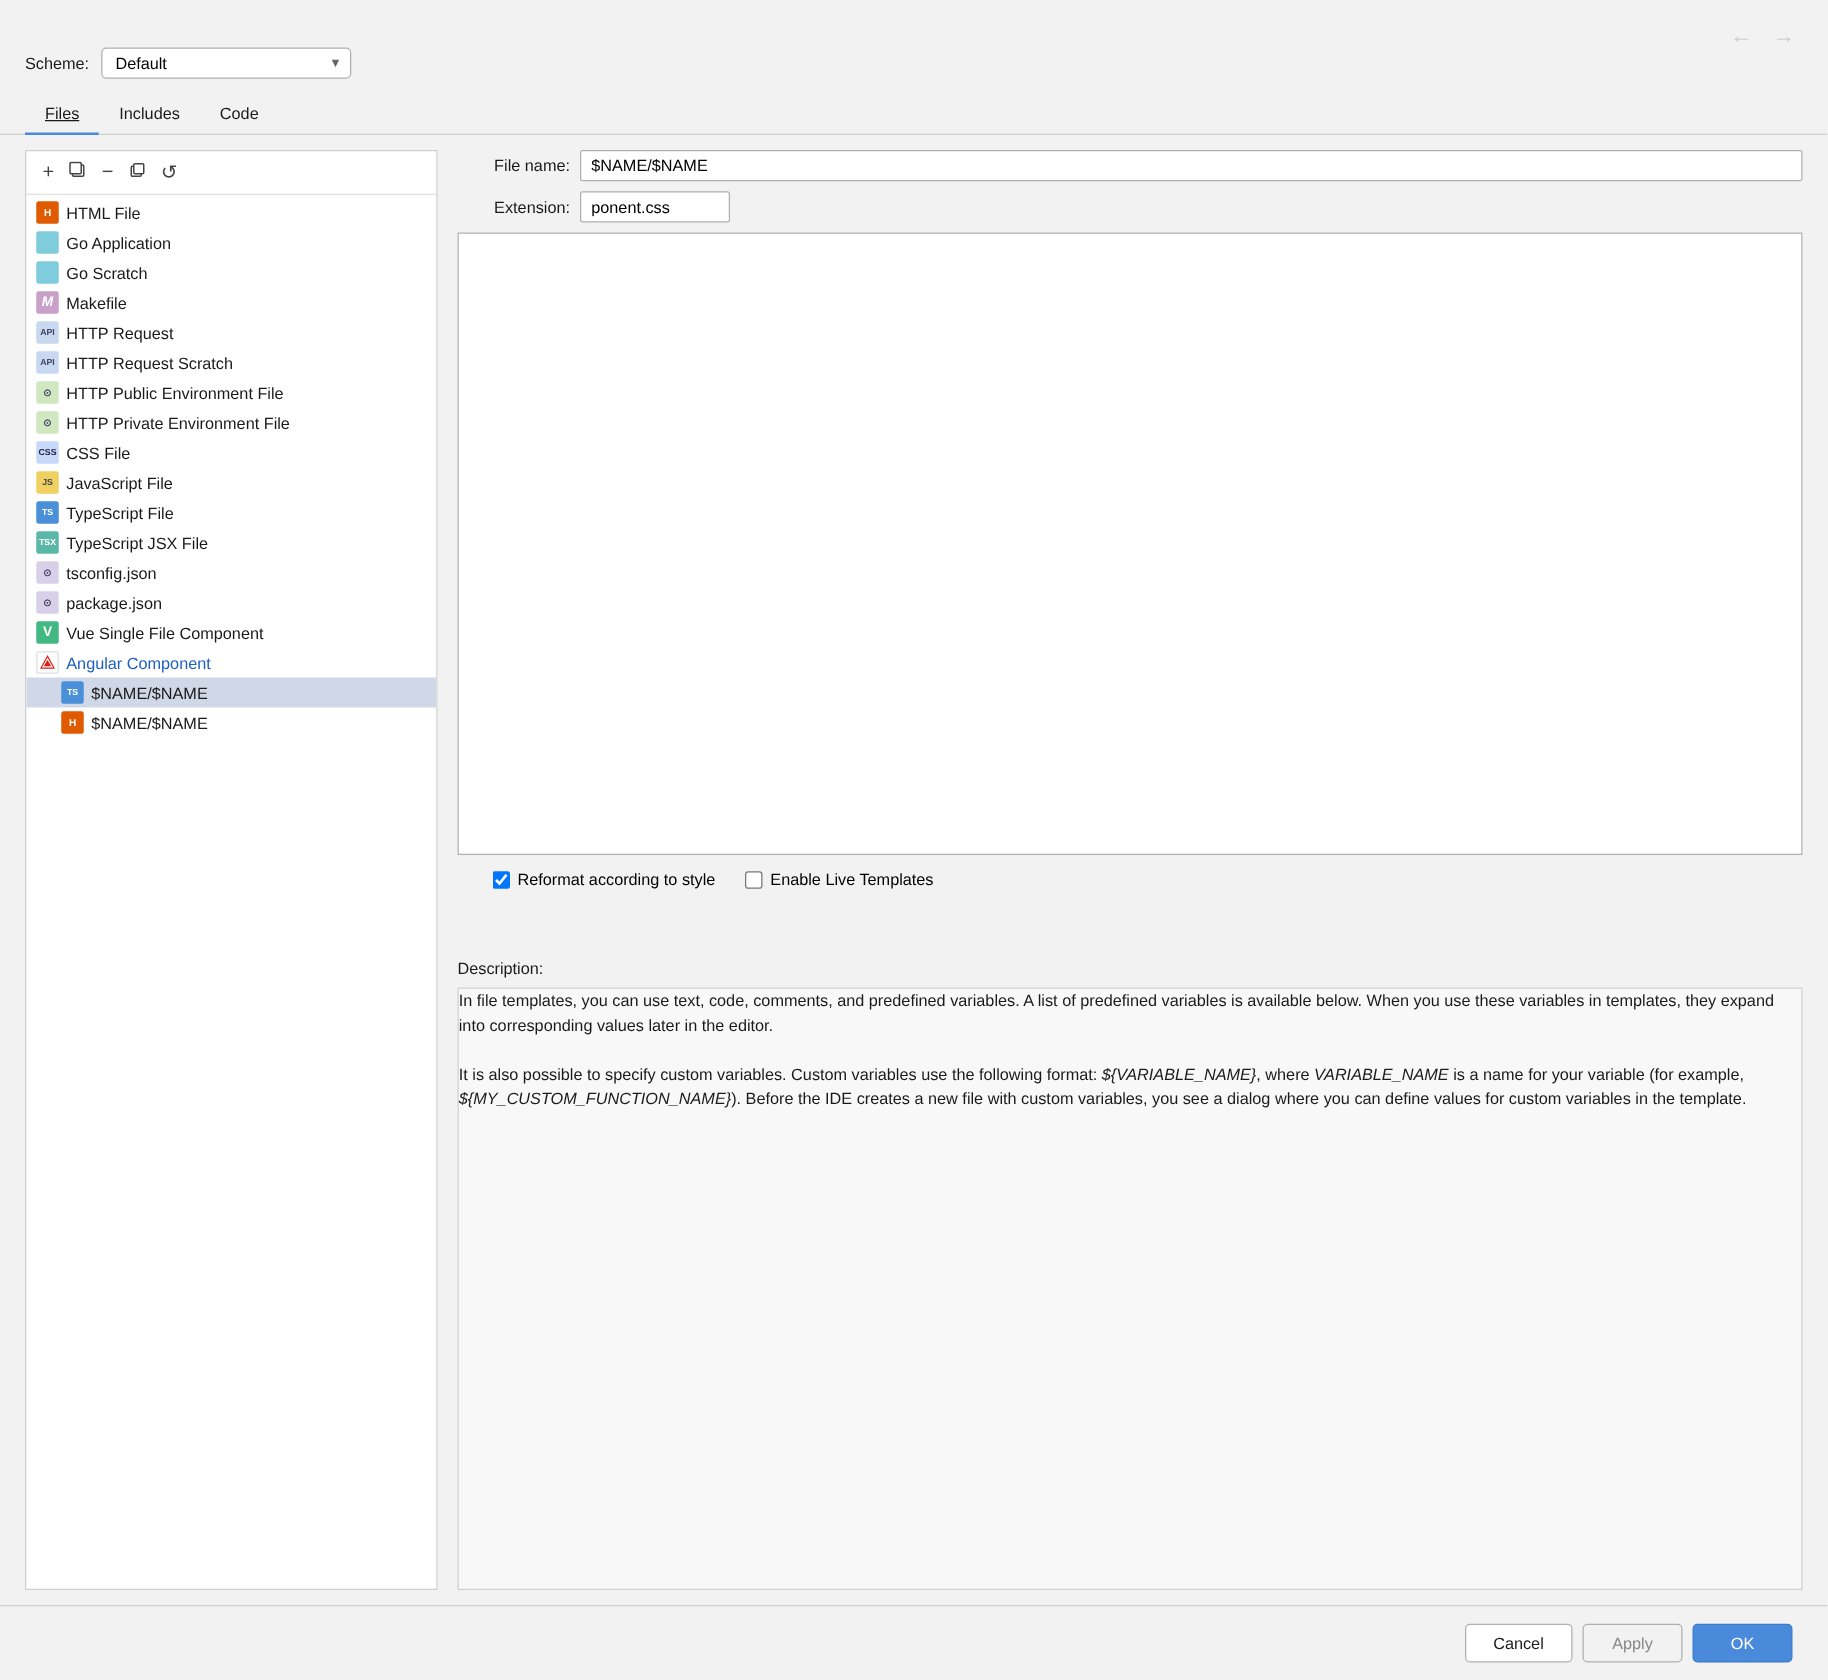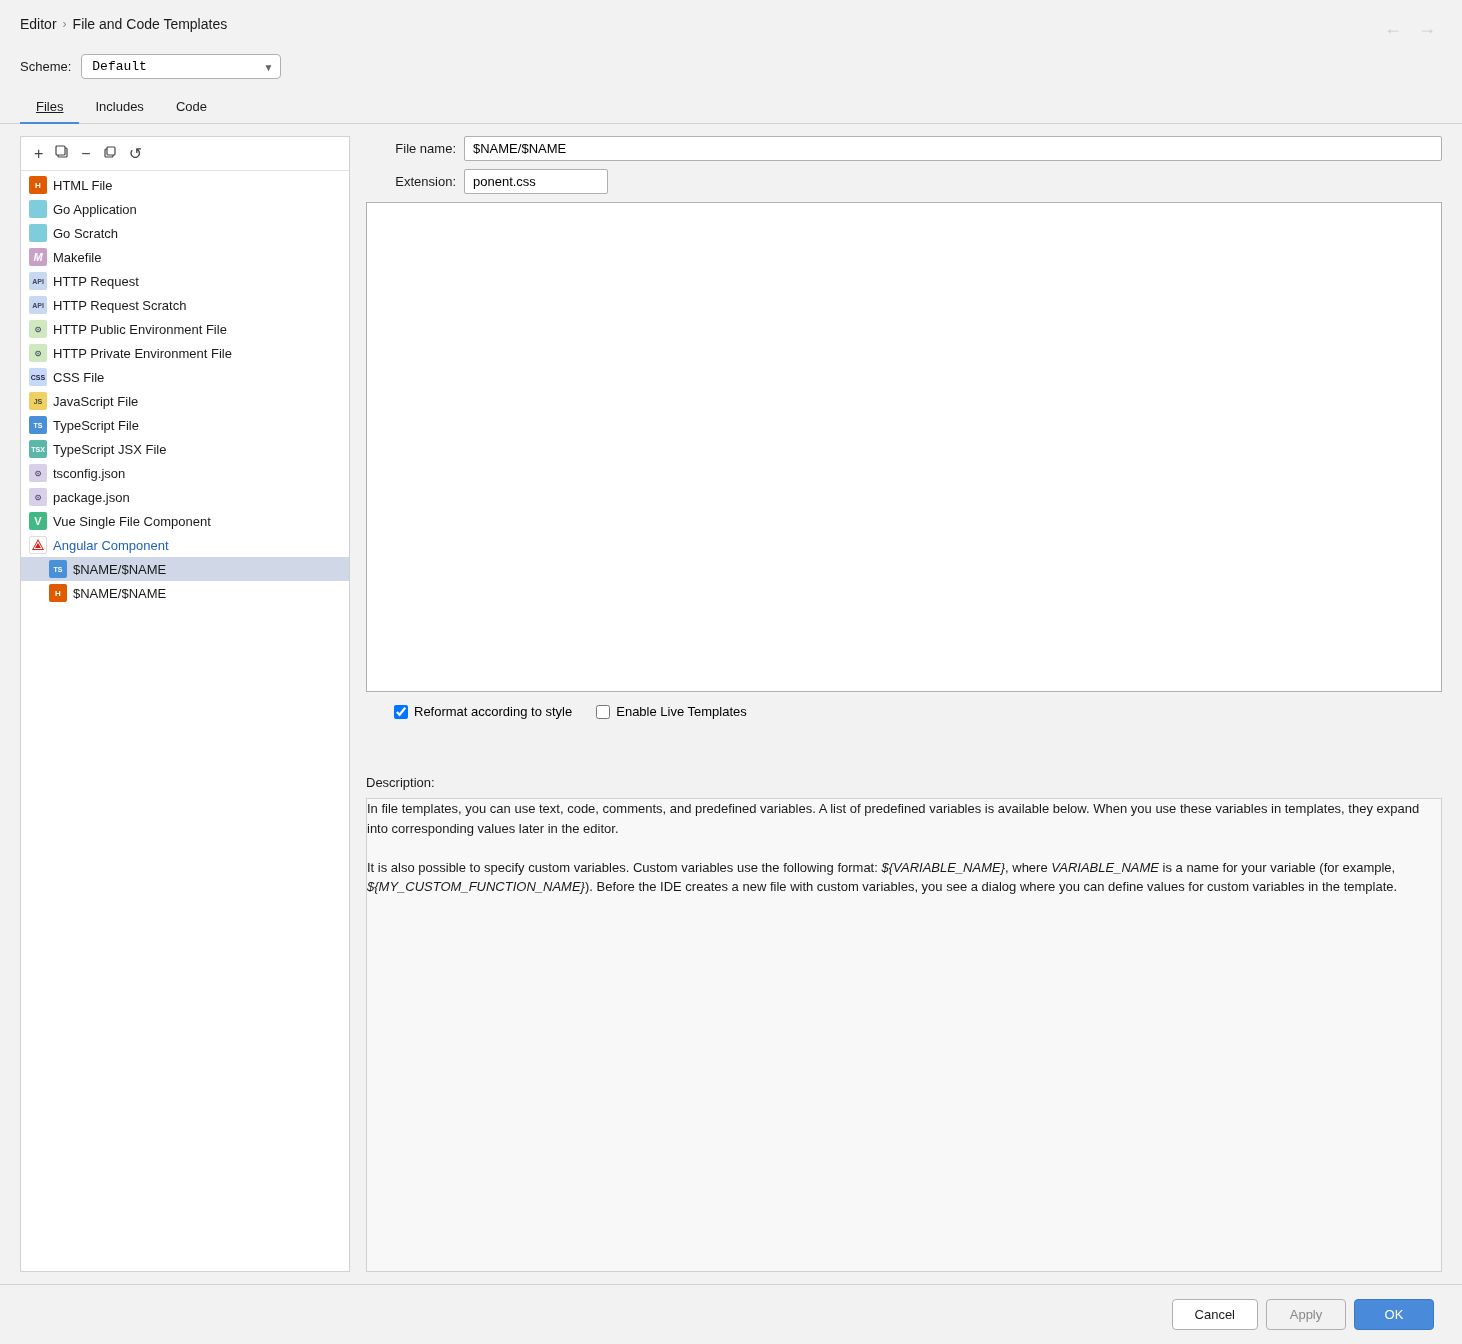--- a/index.html
+++ b/index.html
@@ -61,21 +61,20 @@
       appearance: none;
       -webkit-appearance: none;
       border: 1px solid #b0b0b0;
       background: white;
       padding: 4px 28px 4px 10px;
       font-size: 13px;
       border-radius: 4px;
       min-width: 200px;
       cursor: pointer;
       position: relative;
-      font-family: Liberation Mono, monospace;
     }
     .scheme-select-wrapper {
       position: relative;
       display: inline-block;
     }
     .scheme-select-wrapper::after {
       content: "▼";
       position: absolute;
       right: 8px;
       top: 50%;
@@ -193,21 +192,21 @@
     }
     .field-input {
       flex: 1;
       border: 1px solid #b0b0b0;
       padding: 4px 8px;
       font-size: 13px;
       border-radius: 2px;
       outline: none;
     }
     .ext-input {
-      width: 144px;
+      width: 120px;
       border: 1px solid #b0b0b0;
       padding: 4px 8px;
       font-size: 13px;
       border-radius: 2px;
     }
     .template-editor {
       flex: 1;
       border: 1px solid #b0b0b0;
       background: white;
       min-height: 350px;
@@ -288,25 +287,20 @@
     .sub-item {
       padding-left: 28px;
     }
   </style>
 </head>
 <body>
 
 <div class="dialog">
 
   <div class="header-row" style="position:relative;">
-    <div class="breadcrumb">
-      <span>Editor</span>
-      <span class="breadcrumb-separator">›</span>
-      <span>File and Code Templates</span>
-    </div>
     <div class="nav-buttons">
       <button class="nav-btn disabled">←</button>
       <button class="nav-btn disabled">→</button>
     </div>
   </div>
 
   <div class="scheme-row">
     <span class="scheme-label">Scheme:</span>
     <div class="scheme-select-wrapper">
       <select class="scheme-select">

